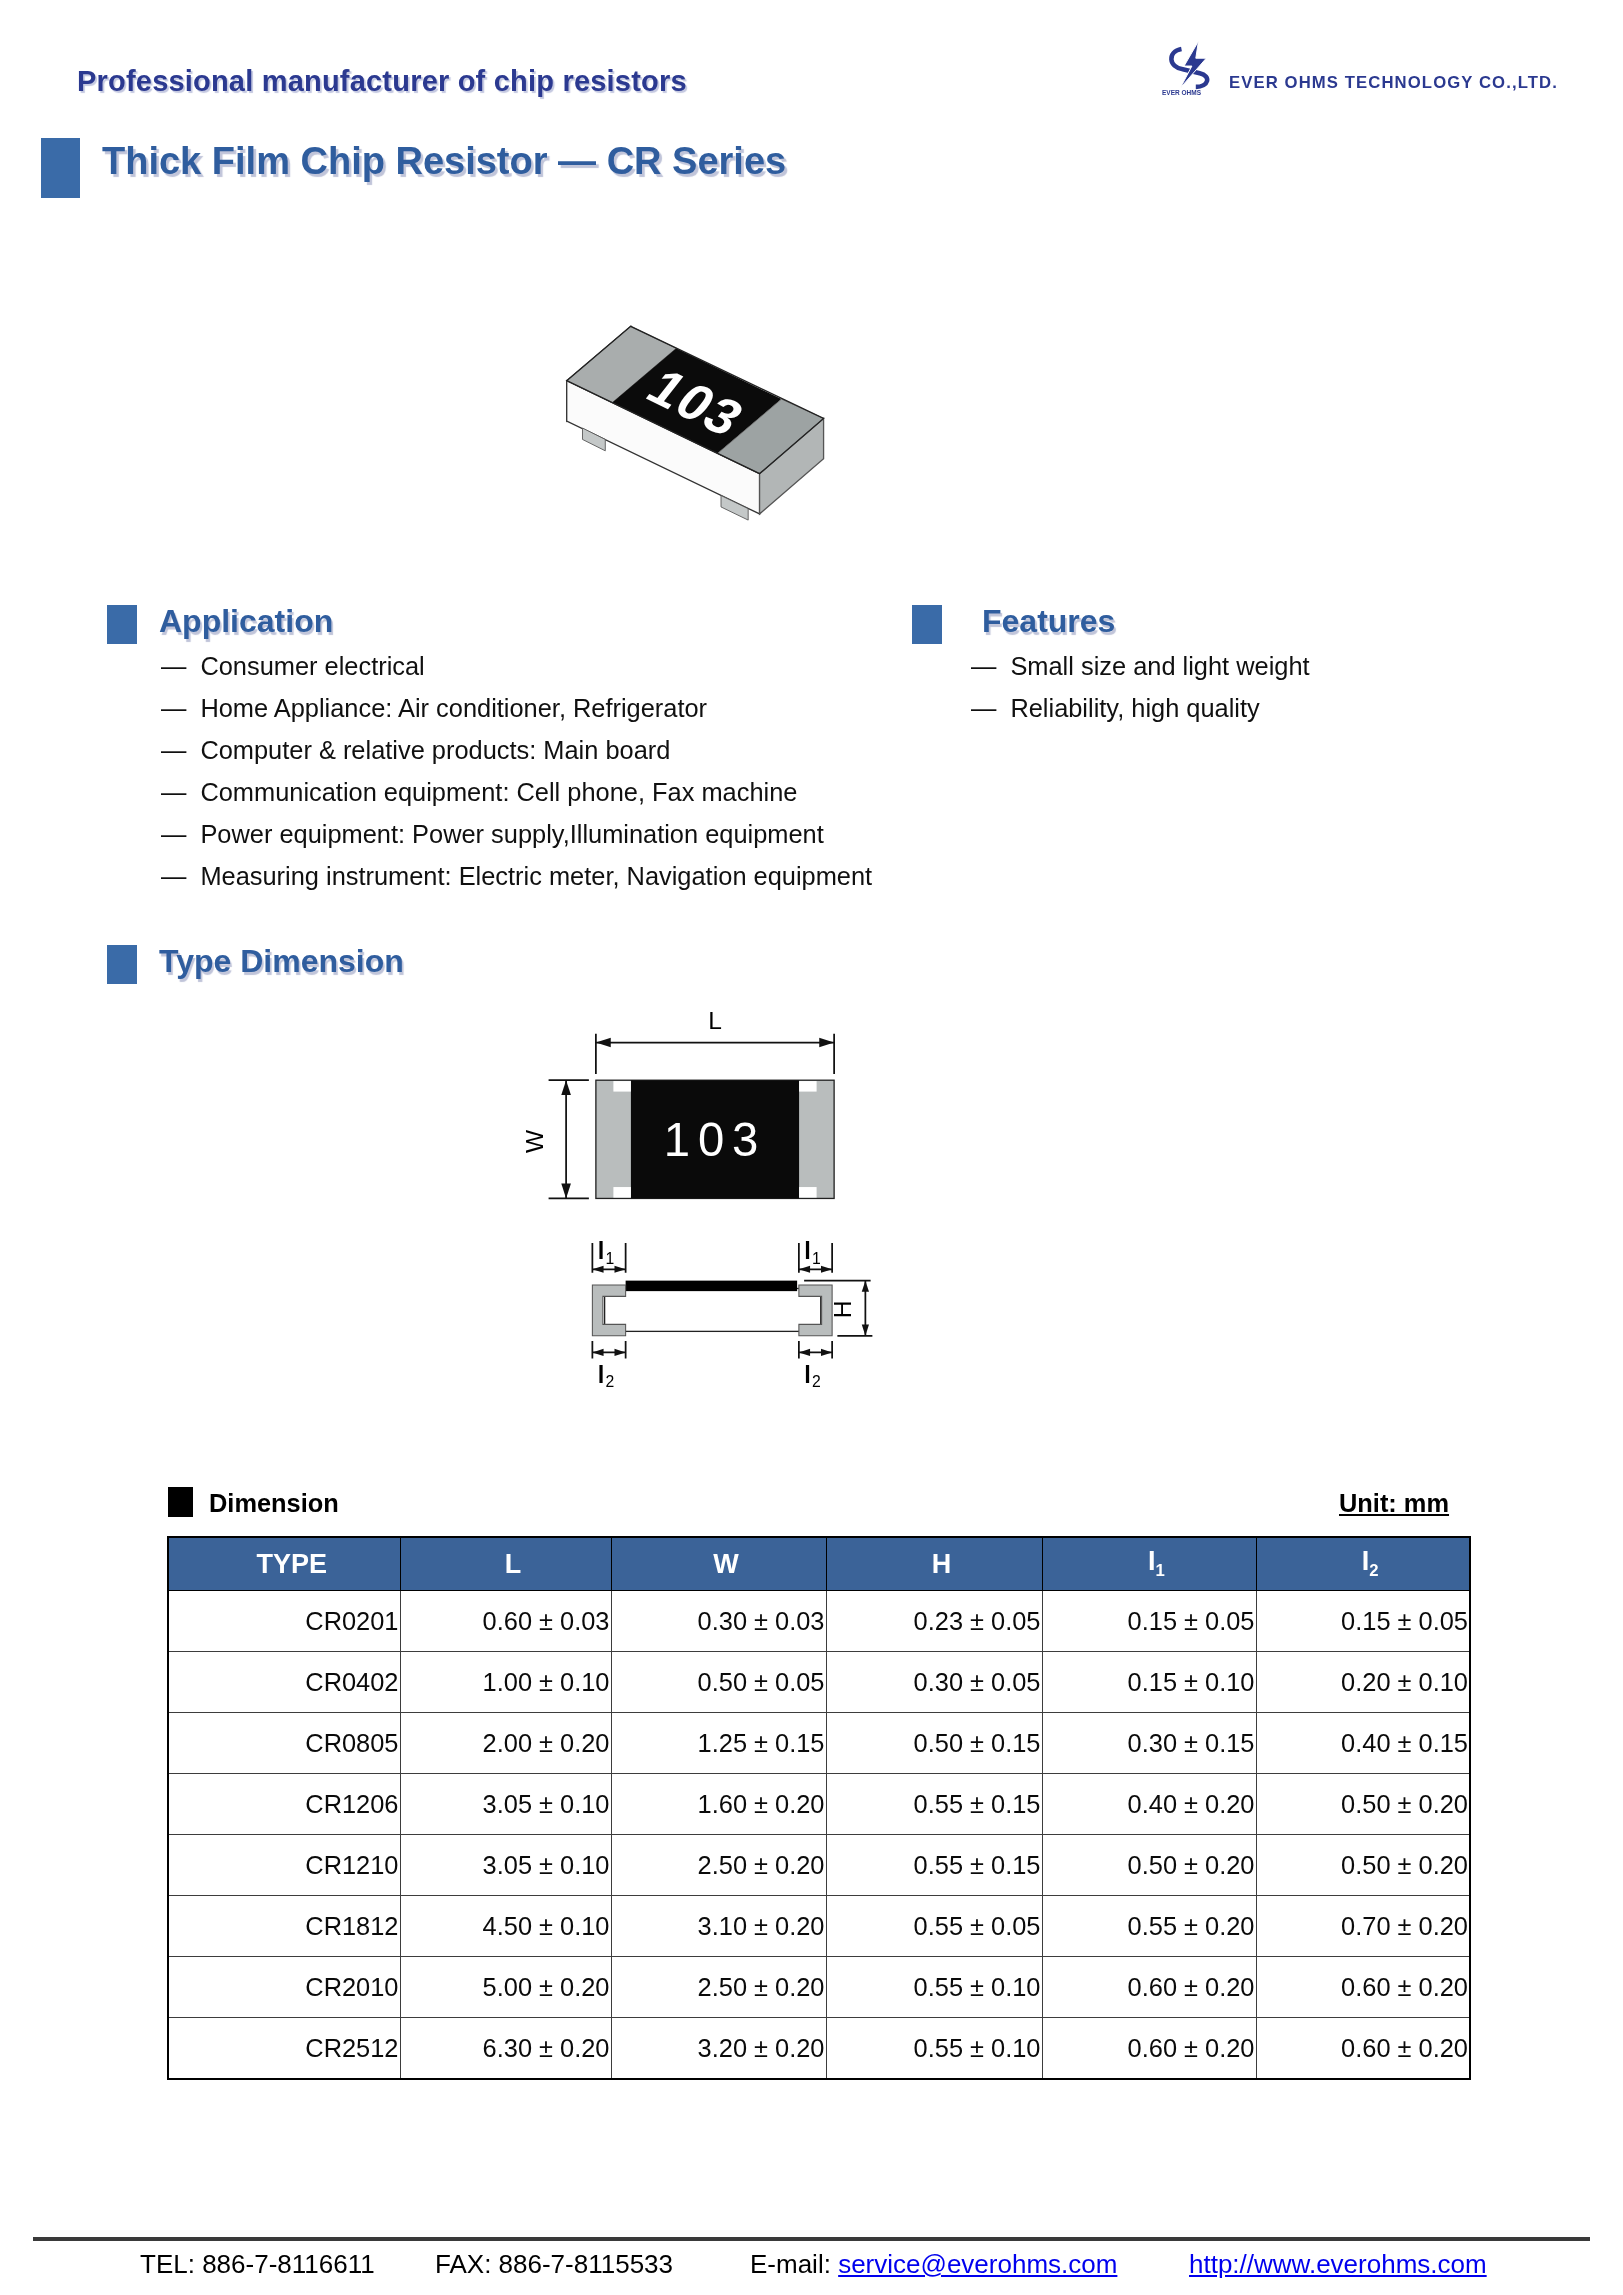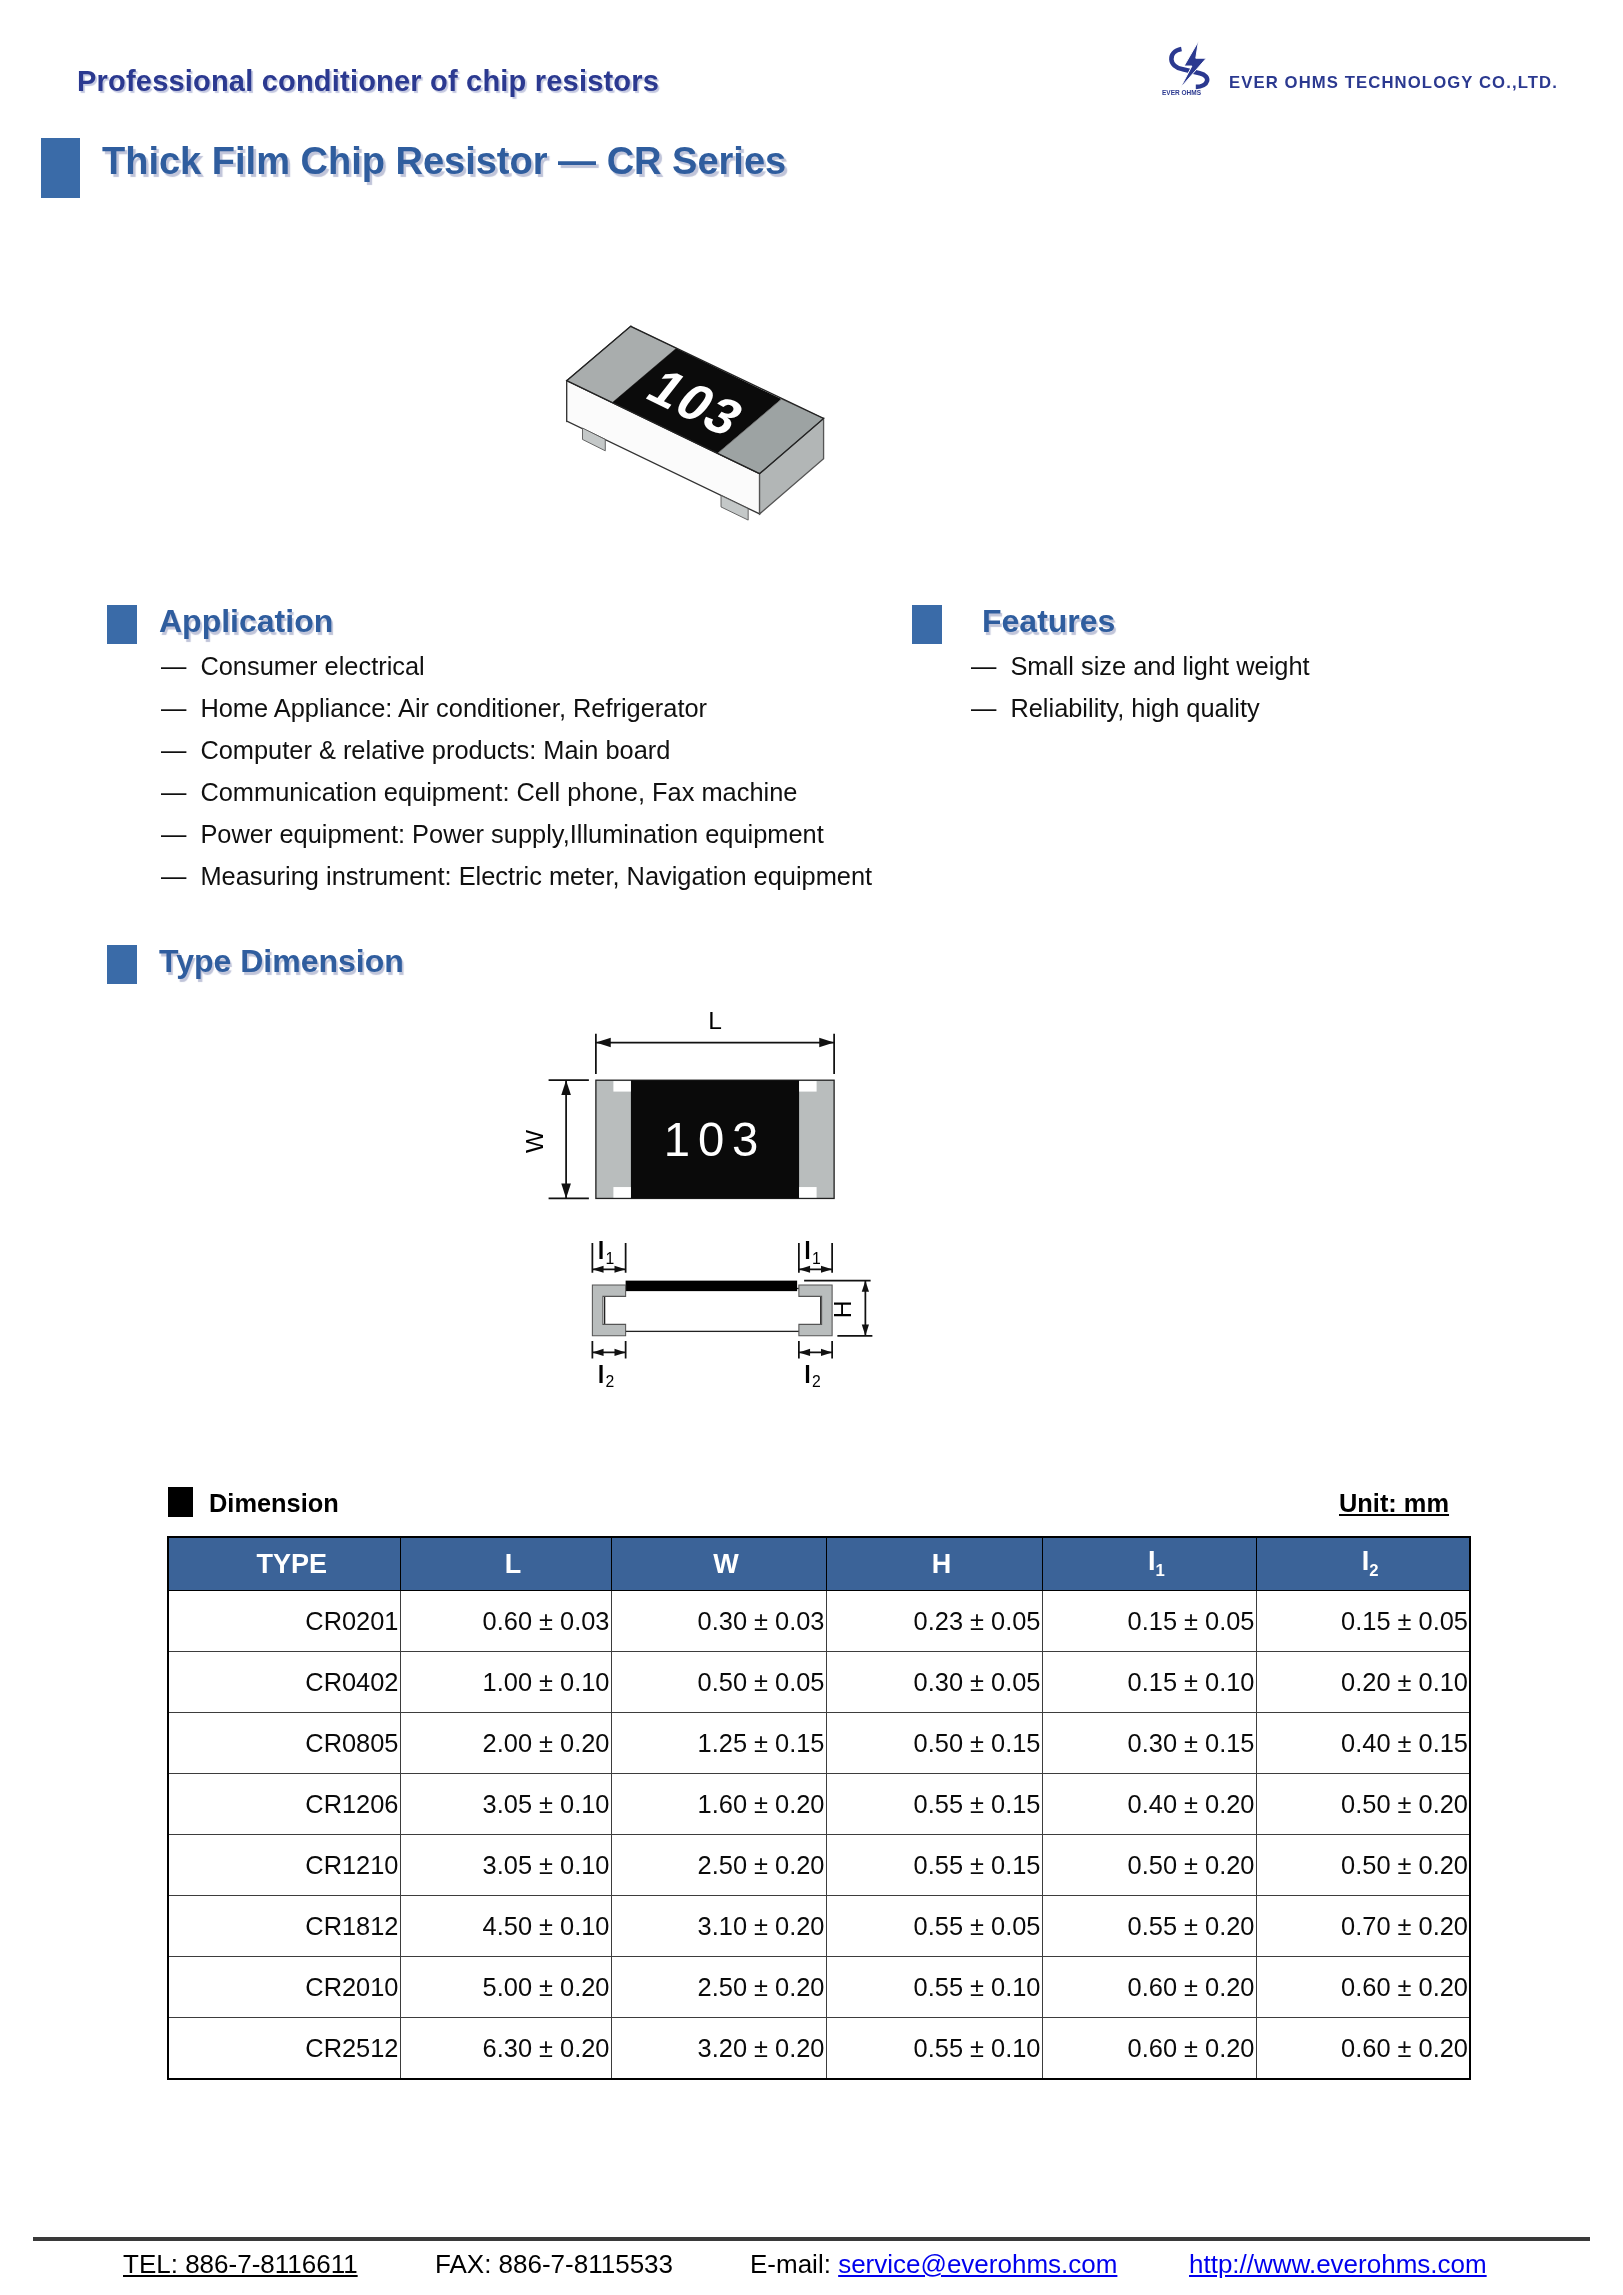--- a/index.html
+++ b/index.html
@@ -66,32 +66,32 @@
     border:1.8px solid #000;text-align:center;padding-left:16px;
   }
   table.dim th sub{font-size:16.7px;}
   table.dim td{
     height:58px;text-align:right;vertical-align:middle;font-size:25.4px;color:#0a0a0a;
     border:1.8px solid #3d3d3d;background:#fff;
   }
   
   .footer-line{position:absolute;left:33px;top:2237px;width:1557px;height:3.5px;background:#3a3a3a;}
   .footer-item{position:absolute;top:2249px;font-size:26px;color:#000;white-space:nowrap;}
-  .f-tel{left:123px;text-decoration:underline;}
+  .f-tel{left:140px;}
   .f-fax{left:435px;}
   .f-email{left:750px;}
   .f-url{left:1189px;}
   a.link{color:var(--link);text-decoration:underline;cursor:pointer;}
 </style>
 </head>
 <body>
 
 <div class="page">
 
-  <div class="tagline">Professional conditioner of chip resistors</div>
+  <div class="tagline">Professional manufacturer of chip resistors</div>
 
   <div class="logo-wrap">
     <svg class="logo-mark" viewBox="0 0 100 86" xmlns="http://www.w3.org/2000/svg">
       <path d="M30,14 C8,18 10,42 32,45 L58,51 C76,55 72,72 52,72" stroke="#2B3990" stroke-width="7" fill="none"></path>
       <polygon points="56,2 34,40 46,40 28,74 68,28 52,28" fill="#2B3990" stroke="#ffffff" stroke-width="1.5"></polygon>
       <text x="30" y="84" text-anchor="middle" font-size="10" font-weight="bold" fill="#2B3990">EVER OHMS</text>
     </svg>
     <div class="company-name">EVER OHMS TECHNOLOGY CO.,LTD.</div>
   </div>
 

